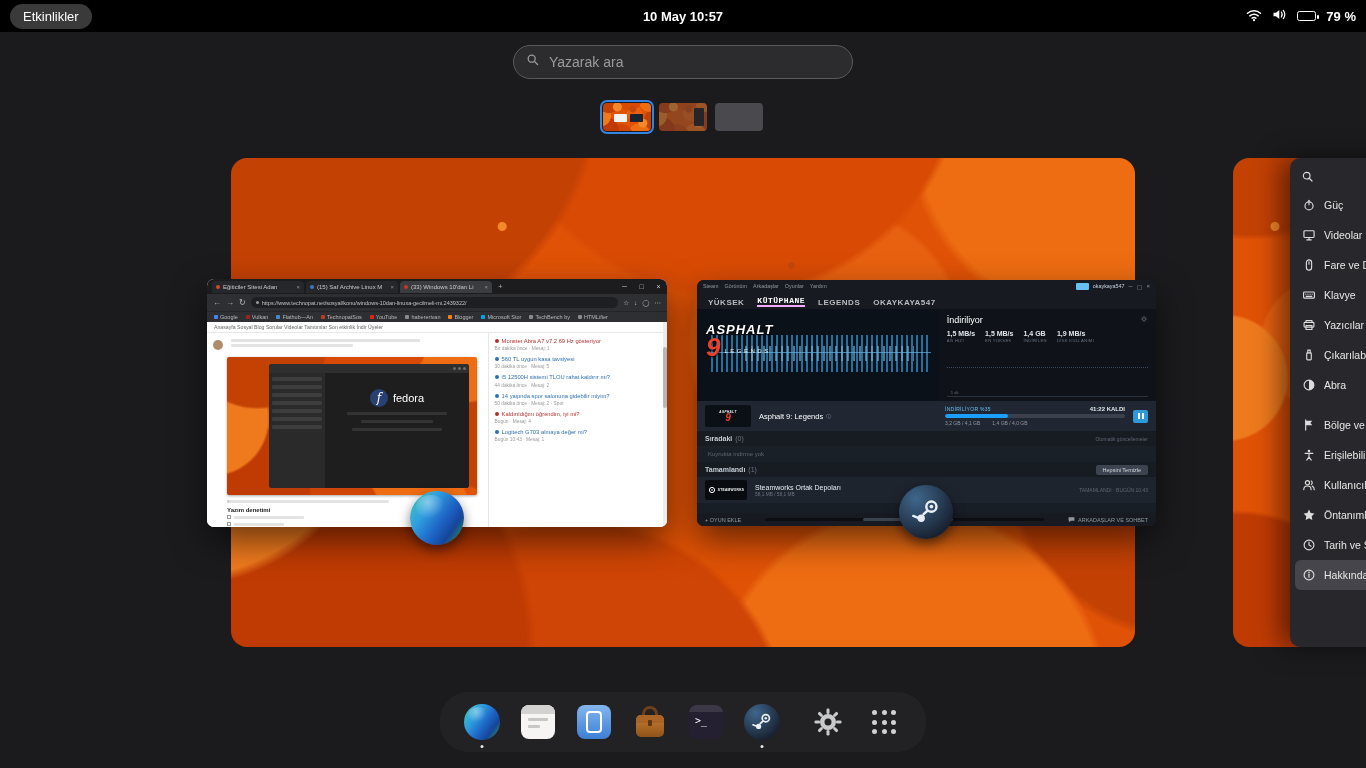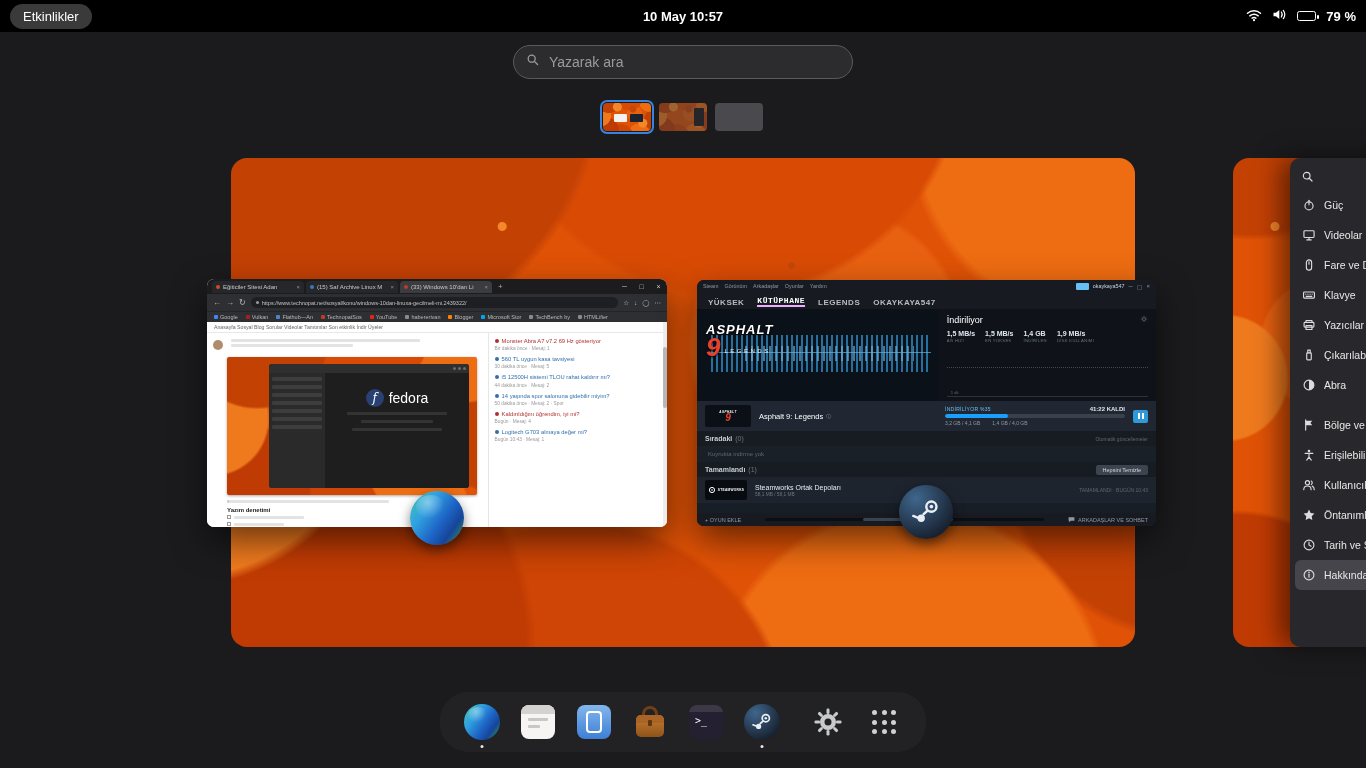--- a/index.html
+++ b/index.html
@@ -85,21 +85,21 @@
   .shot { margin-left:14px; margin-top:10px; width:250px; height:138px; border-radius:2px; position:relative; overflow:hidden; box-shadow:0 1px 3px rgba(0,0,0,.35); }
   .inner-win { position:absolute; left:42px; top:7px; width:200px; height:124px; background:#242424; border-radius:3px; overflow:hidden; }
   .inner-head { height:9px; background:#2f2f2f; display:flex; align-items:center; justify-content:flex-end; padding:0 3px; gap:2px; }
   .inner-head b { width:3px; height:3px; border-radius:50%; background:#6a6a6a; }
   .inner-body { display:flex; height:calc(100% - 9px); }
   .inner-side { width:56px; background:#2a2a2a; padding:4px 3px; }
   .inner-side .row { height:4px; background:#3d3d3d; border-radius:1px; margin-bottom:4px; }
   .inner-main { flex:1; background:#1e1e1e; display:flex; flex-direction:column; align-items:center; padding-top:16px; gap:5px; }
   .fedora-logo { display:flex; align-items:center; gap:5px; }
   .fedora-circle { width:18px; height:18px; border-radius:50%; background:#294172; color:#fff; display:flex; align-items:center; justify-content:center; font-size:12px; font-style:italic; font-family:"DejaVu Serif",serif; }
-  .fedora-word { color:#fff; font-size:14px; }
+  .fedora-word { color:#fff; font-size:11px; }
   .inner-main .bar { width:70%; height:3px; background:#333; border-radius:1px; }
   .quote { border-left:2px solid #ccc; margin:5px 0 3px 14px; padding-left:4px; width:60%; }
   .spell-head { font-size:6px; font-weight:700; color:#222; margin:4px 0 2px 14px; }
   .spell-item { display:flex; align-items:center; gap:3px; margin-left:14px; margin-bottom:3px; }
   .spell-item i { width:4px; height:4px; border:1px solid #999; display:inline-block; }
   .spell-item .post-line { flex:0 0 70px; margin:0; }
   .e-right { width:39%; border-left:1px solid #e6e6e6; padding:5px 8px 4px 6px; overflow:hidden; }
   .thread { margin-bottom:5px; cursor:pointer; }
   .thread .t { font-size:5.8px; line-height:1.25; }
   .thread .t::before { content:""; display:inline-block; width:4px; height:4px; border-radius:50%; background:currentColor; margin-right:3px; }

